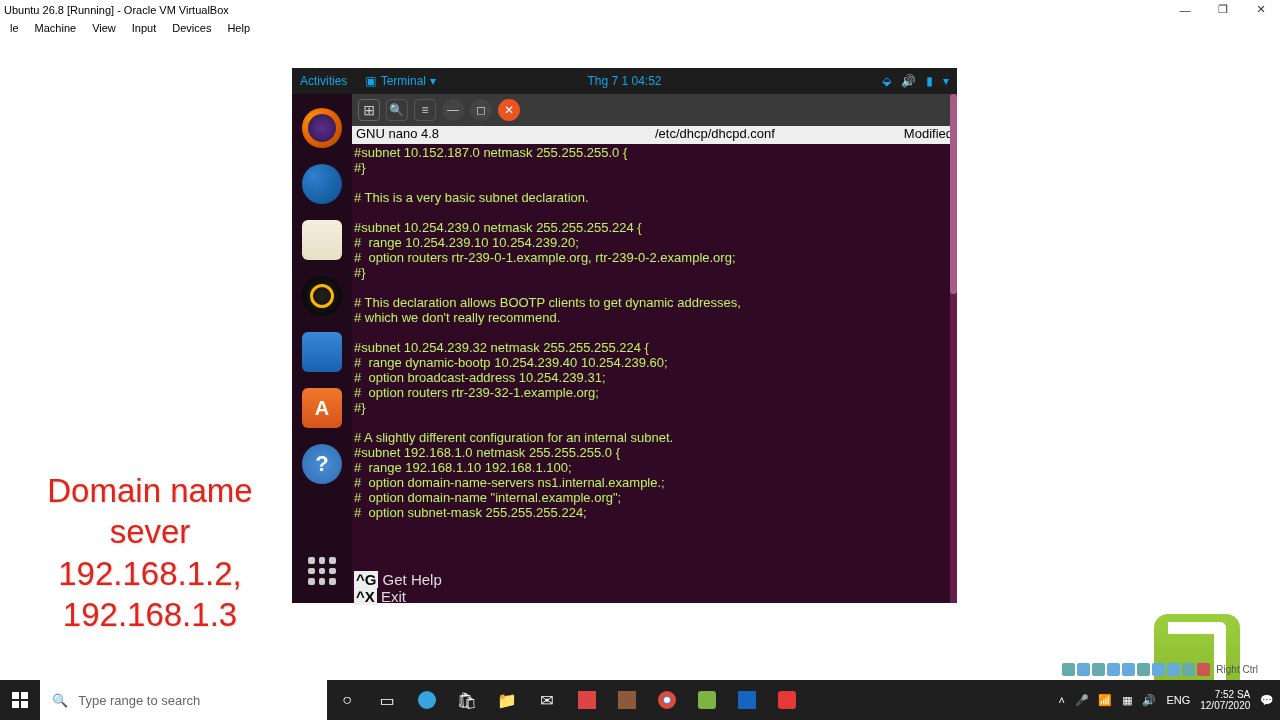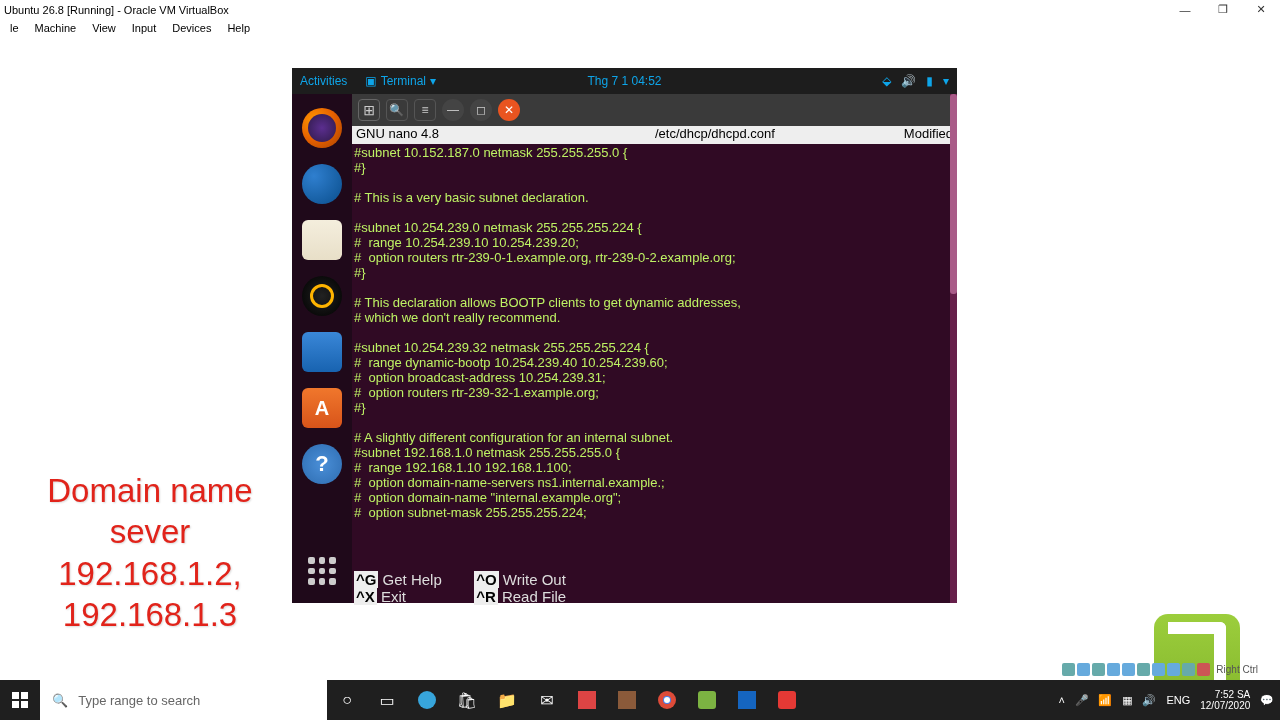--- a/index.html
+++ b/index.html
@@ -167,26 +167,20 @@
       <span class="nh-r">Modified </span>
     </div>
     <div class="ed" id="ed"><div class="line c-cmt">#subnet 10.152.187.0 netmask 255.255.255.0 {</div><div class="line c-cmt">#}</div><div class="line c-cmt"></div><div class="line c-cmt"># This is a very basic subnet declaration.</div><div class="line c-cmt"></div><div class="line c-cmt">#subnet 10.254.239.0 netmask 255.255.255.224 {</div><div class="line c-cmt">#  range 10.254.239.10 10.254.239.20;</div><div class="line c-cmt">#  option routers rtr-239-0-1.example.org, rtr-239-0-2.example.org;</div><div class="line c-cmt">#}</div><div class="line c-cmt"></div><div class="line c-cmt"># This declaration allows BOOTP clients to get dynamic addresses,</div><div class="line c-cmt"># which we don't really recommend.</div><div class="line c-cmt"></div><div class="line c-cmt">#subnet 10.254.239.32 netmask 255.255.255.224 {</div><div class="line c-cmt">#  range dynamic-bootp 10.254.239.40 10.254.239.60;</div><div class="line c-cmt">#  option broadcast-address 10.254.239.31;</div><div class="line c-cmt">#  option routers rtr-239-32-1.example.org;</div><div class="line c-cmt">#}</div><div class="line c-cmt"></div><div class="line c-cmt"># A slightly different configuration for an internal subnet.</div><div class="line c-cmt">#subnet 192.168.1.0 netmask 255.255.255.0 {</div><div class="line c-cmt">#  range 192.168.1.10 192.168.1.100;</div><div class="line c-cmt">#  option domain-name-servers ns1.internal.example.;</div><div class="line c-cmt">#  option domain-name "internal.example.org";</div><div class="line c-cmt">#  option subnet-mask 255.255.255.224;</div></div>
     <div class="nano-ft" id="nft">
         <div class="cell">
           <div>
             <div><span class="k">^G</span> Get Help</div>
             <div><span class="k">^X</span> Exit</div>
           </div>
         </div>
-        <div class="cell">
-          <div>
-            <div><span class="k">^O</span> Write Out</div>
-            <div><span class="k">^R</span> Read File</div>
-          </div>
-        </div>
       </div>
   </div>
   <div class="term-scroll">
       <div class="thumb"></div>
     </div>
 </div>
 
 <div style="position:absolute;right:22px;bottom:44px;display:flex;gap:2px;align-items:center;">
   <i style="width:13px;height:13px;background:#6aa;display:block;border-radius:2px"></i>
   <i style="width:13px;height:13px;background:#6ad;display:block;border-radius:2px"></i>

